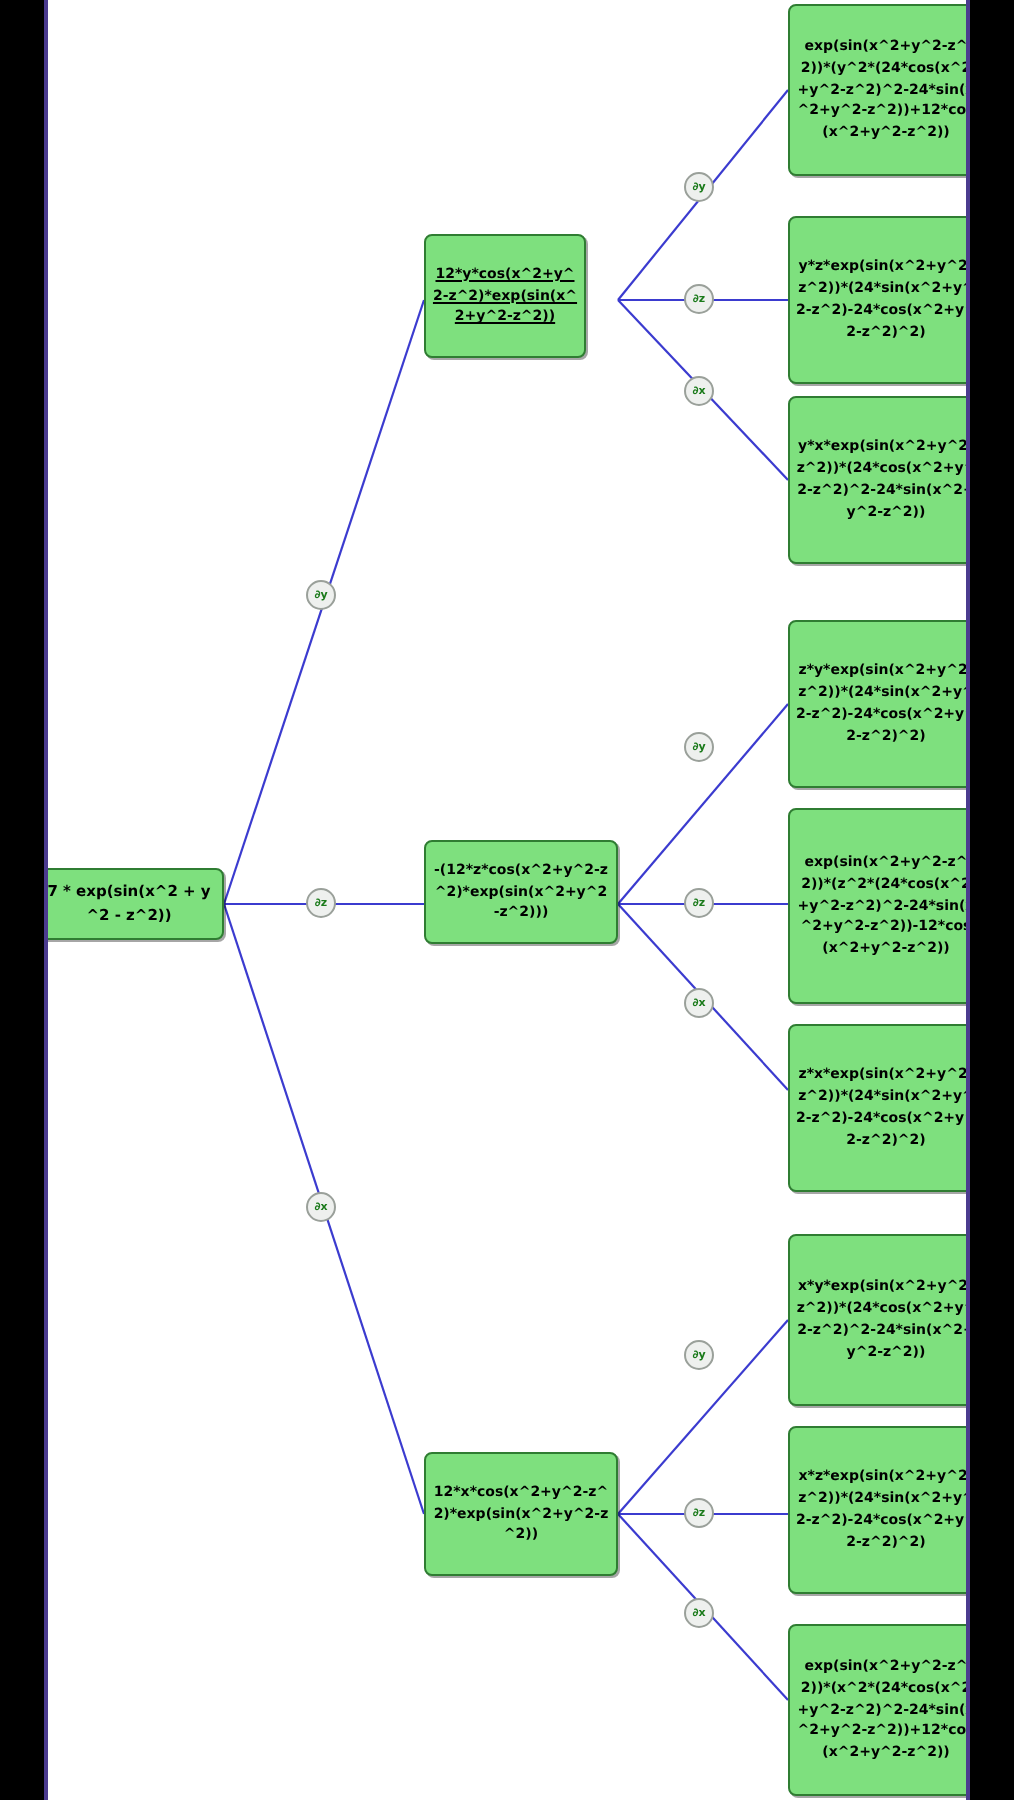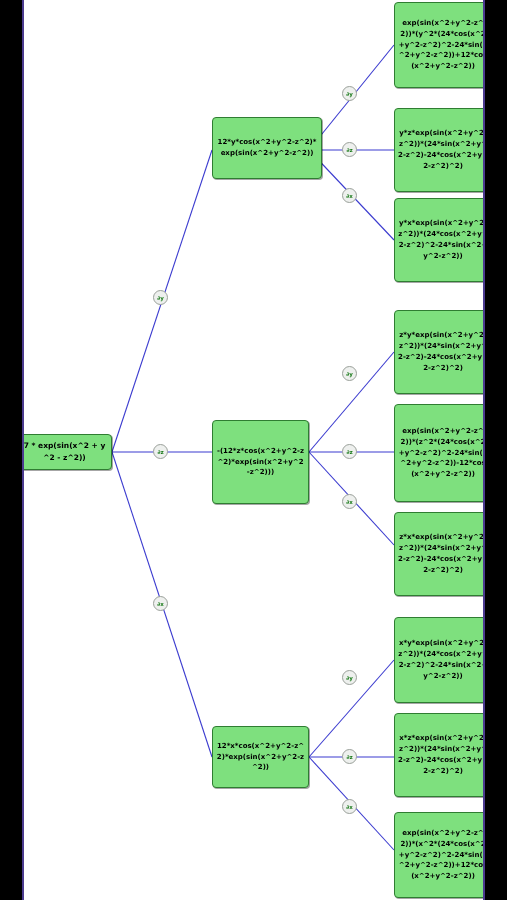--- a/index.html
+++ b/index.html
@@ -93,22 +93,22 @@
         <line x1="285" y1="452" x2="370" y2="545"></line>
 
         <line x1="285" y1="757" x2="370" y2="660"></line>
         <line x1="285" y1="757" x2="370" y2="757"></line>
         <line x1="285" y1="757" x2="370" y2="850"></line>
       </g>
     </svg>
 
     <div class="node node-root" style="left:-7px; top:434px; width:95px; height:36px;">7 * exp(sin(x^2 + y^2 - z^2))</div>
 
-    <div class="node node-mid" style="left:188px; top:117px; width:110px; height:62px;">12*y*cos(x^2+y^2-z^2)*exp(sin(x^2+y^2-z^2))</div>
-    <div class="node node-mid" style="left:188px; top:420px; width:97px; height:84px;">-(12*z*cos(x^2+y^2-z^2)*exp(sin(x^2+y^2-z^2)))</div>
+    <div class="node node-mid" style="left:188px; top:117px; width:81px; height:62px;text-decoration:underline;">12*y*cos(x^2+y^2-z^2)*exp(sin(x^2+y^2-z^2))</div>
+    <div class="node node-mid" style="left:188px; top:420px; width:97px; height:52px;">-(12*z*cos(x^2+y^2-z^2)*exp(sin(x^2+y^2-z^2)))</div>
     <div class="node node-mid" style="left:188px; top:726px; width:97px; height:62px;">12*x*cos(x^2+y^2-z^2)*exp(sin(x^2+y^2-z^2))</div>
 
     <div class="node node-leaf" style="left:370px; top:2px; width:98px; height:86px;">exp(sin(x^2+y^2-z^2))*(y^2*(24*cos(x^2+y^2-z^2)^2-24*sin(x^2+y^2-z^2))+12*cos(x^2+y^2-z^2))</div>
     <div class="node node-leaf" style="left:370px; top:108px; width:98px; height:84px;">y*z*exp(sin(x^2+y^2-z^2))*(24*sin(x^2+y^2-z^2)-24*cos(x^2+y^2-z^2)^2)</div>
     <div class="node node-leaf" style="left:370px; top:198px; width:98px; height:84px;">y*x*exp(sin(x^2+y^2-z^2))*(24*cos(x^2+y^2-z^2)^2-24*sin(x^2+y^2-z^2))</div>
 
     <div class="node node-leaf" style="left:370px; top:310px; width:98px; height:84px;">z*y*exp(sin(x^2+y^2-z^2))*(24*sin(x^2+y^2-z^2)-24*cos(x^2+y^2-z^2)^2)</div>
     <div class="node node-leaf" style="left:370px; top:404px; width:98px; height:98px;">exp(sin(x^2+y^2-z^2))*(z^2*(24*cos(x^2+y^2-z^2)^2-24*sin(x^2+y^2-z^2))-12*cos(x^2+y^2-z^2))</div>
     <div class="node node-leaf" style="left:370px; top:512px; width:98px; height:84px;">z*x*exp(sin(x^2+y^2-z^2))*(24*sin(x^2+y^2-z^2)-24*cos(x^2+y^2-z^2)^2)</div>
 

